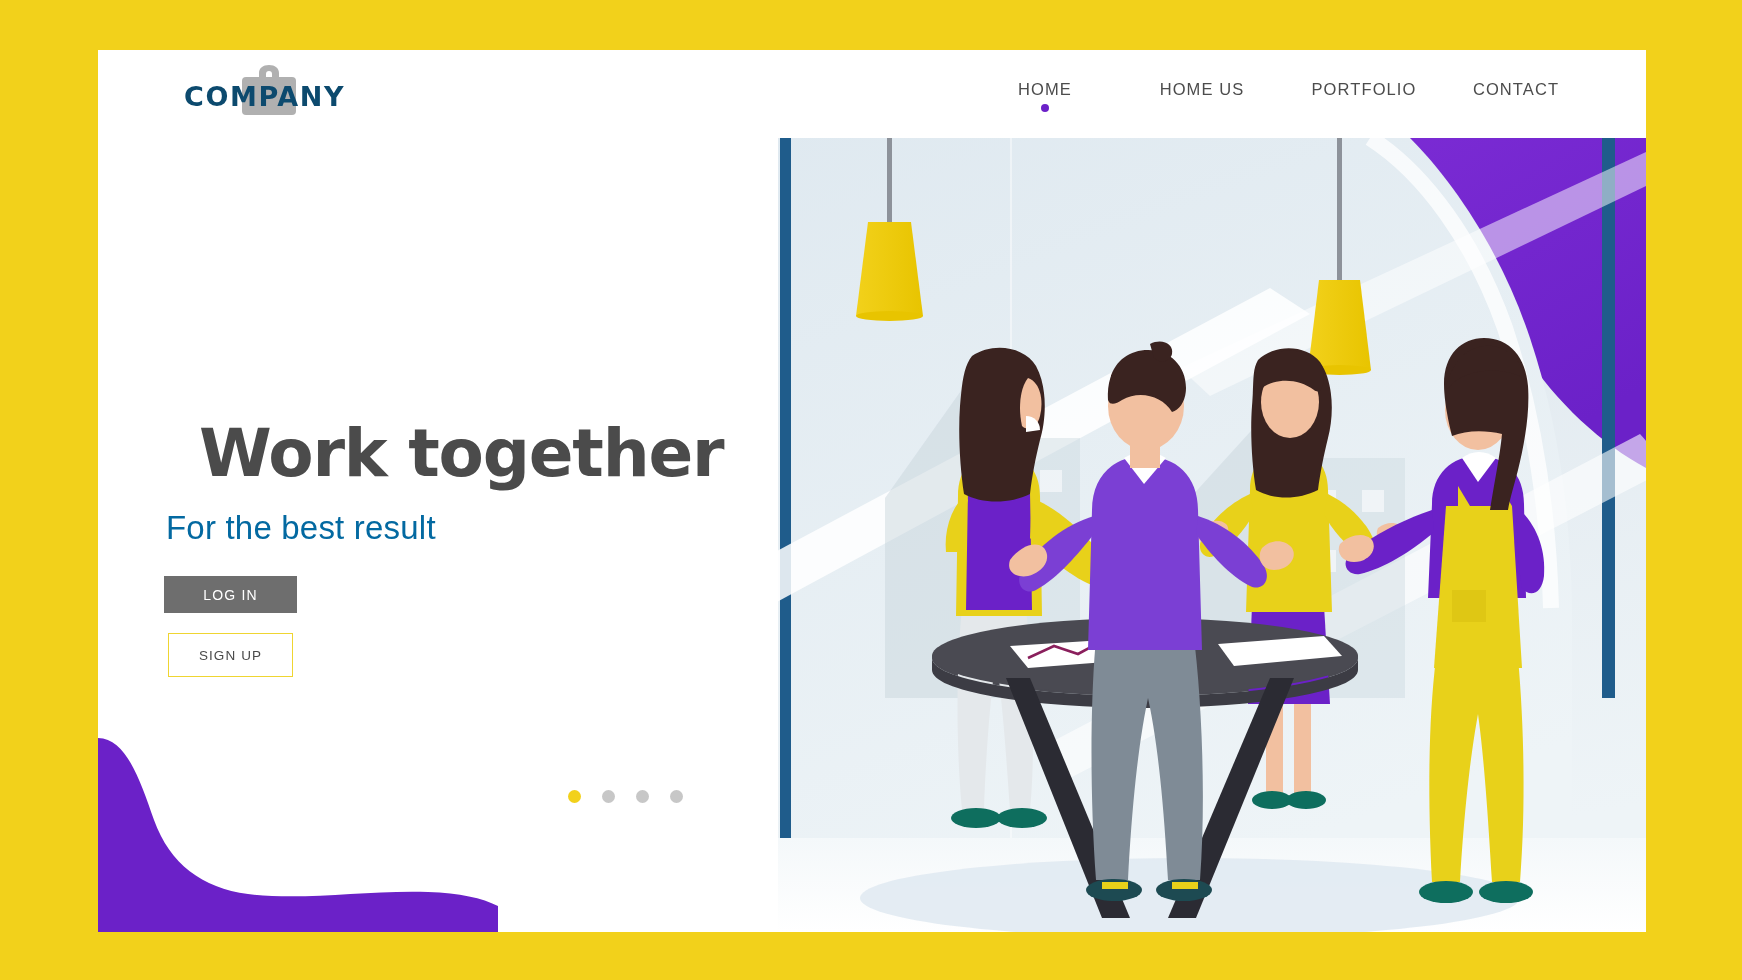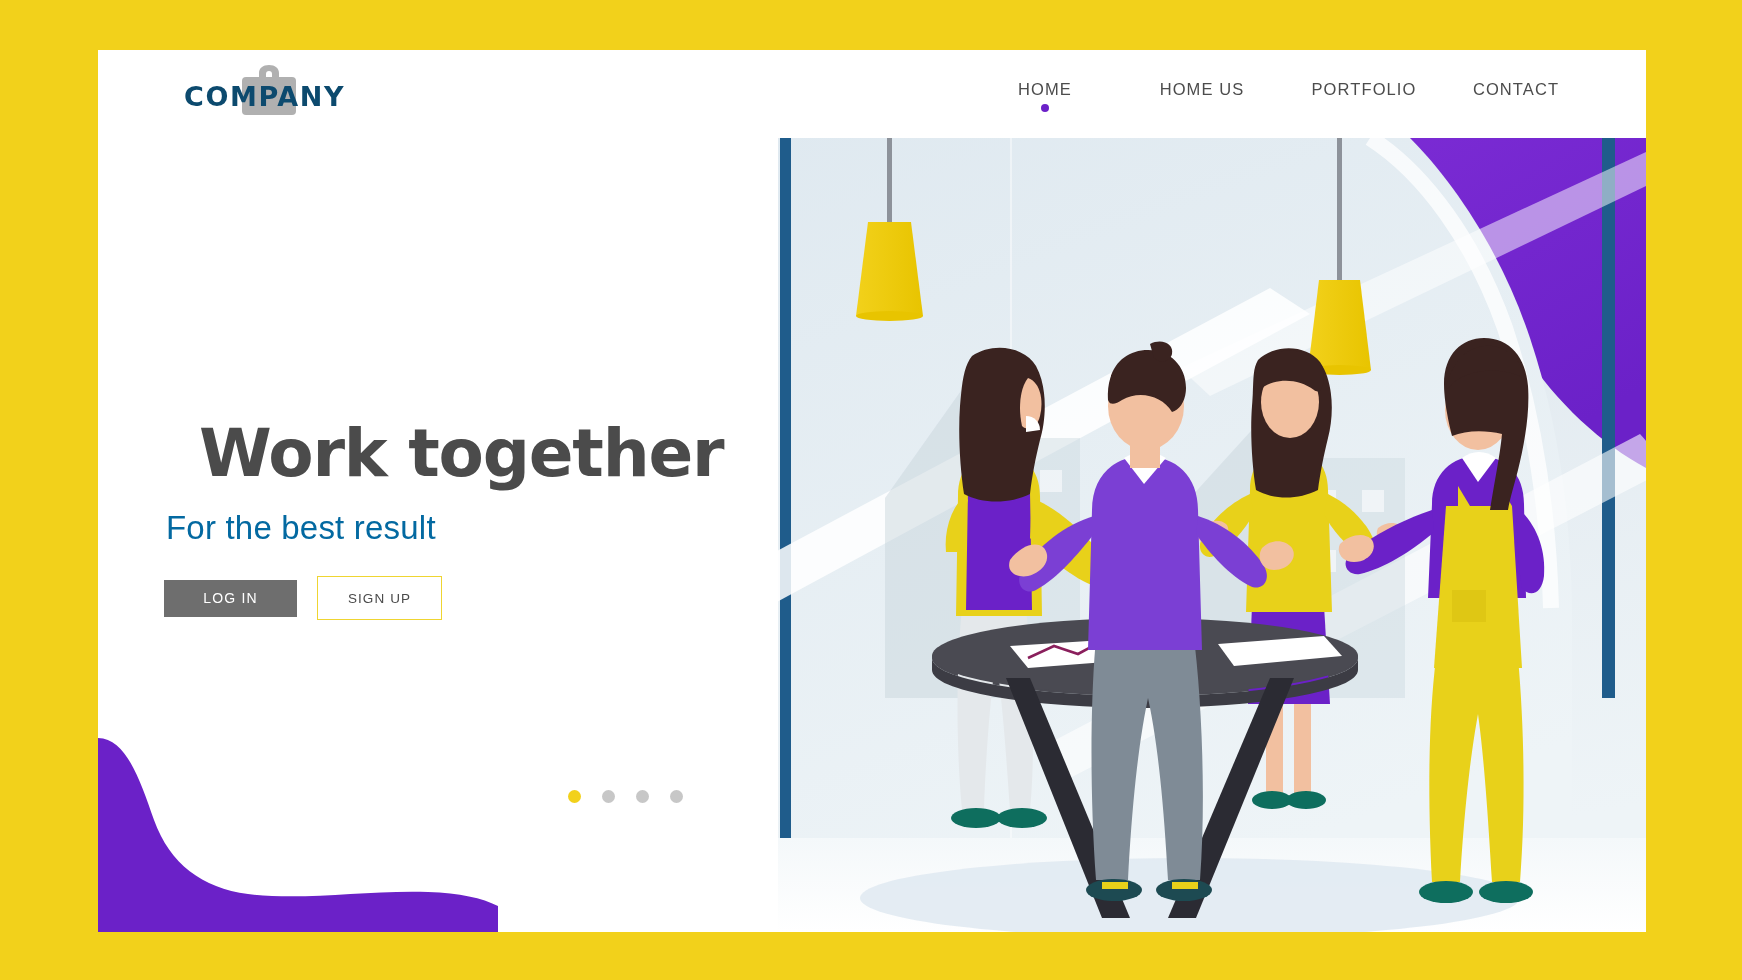--- a/index.html
+++ b/index.html
@@ -137,20 +137,21 @@
     line-height: 40px;
     white-space: nowrap;
   }
   #hero-actions {
     position: absolute;
     left: 66px;
     top: 438px;
     display: flex;
     align-items: center;
     gap: 20px;
+    flex-direction: column;
   }
   #btn-login {
     width: 133px;
     height: 37px;
     background: #6e6e6e;
     color: #ffffff;
     font-size: 14px;
     letter-spacing: 1.2px;
     display: flex;
     align-items: center;

